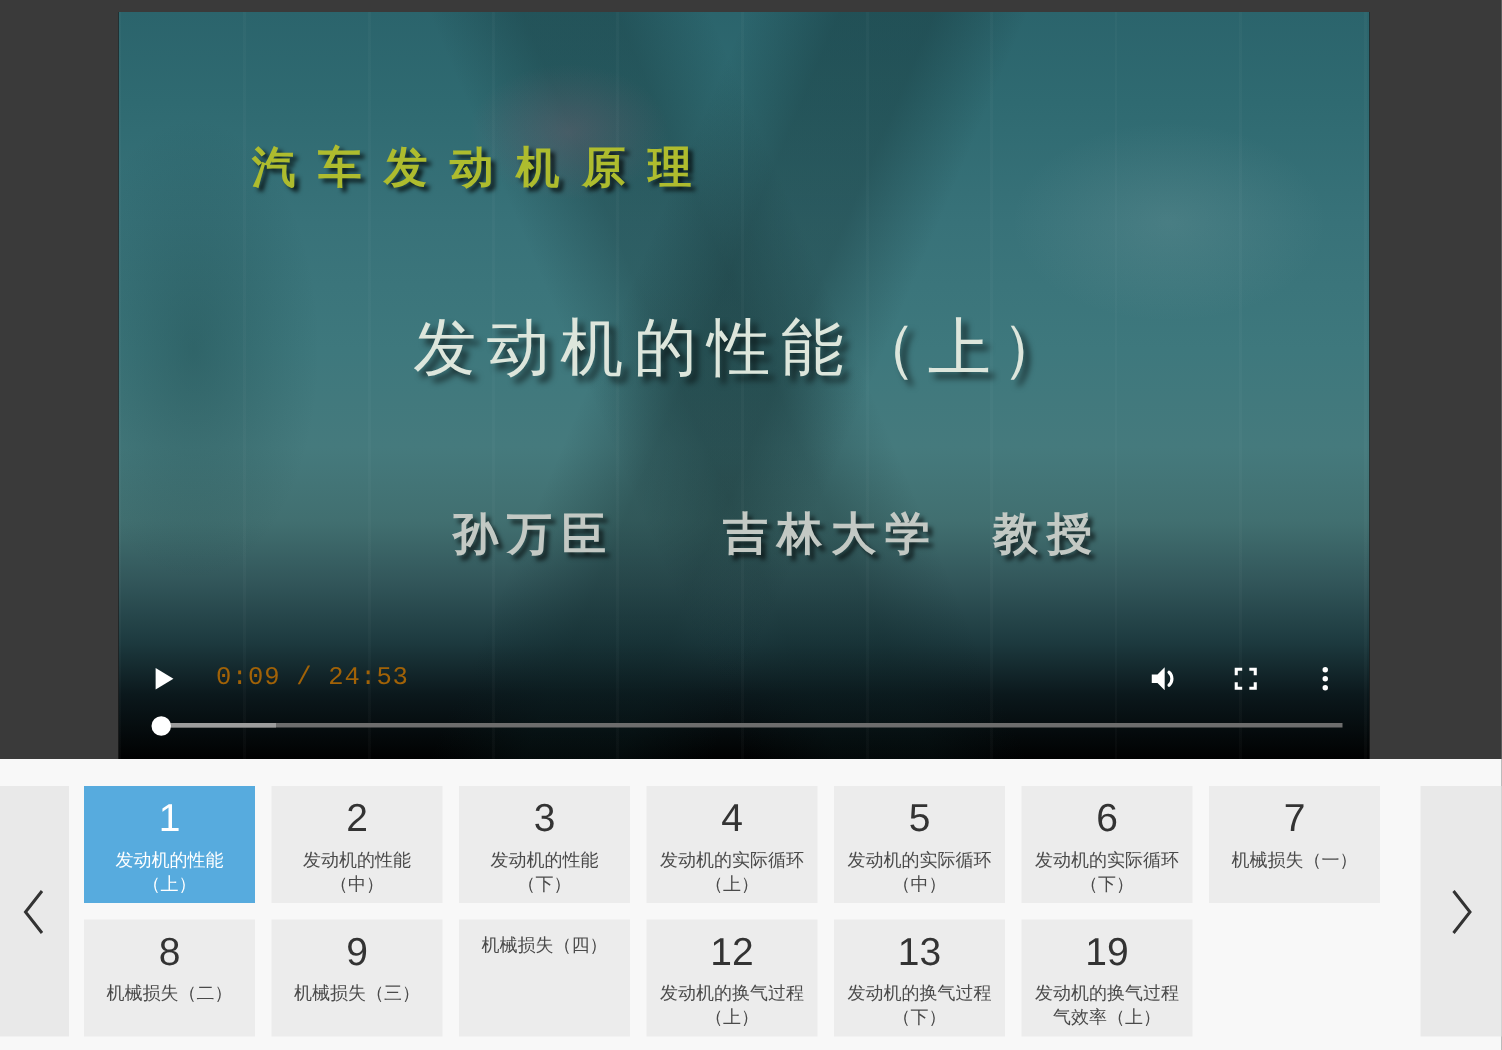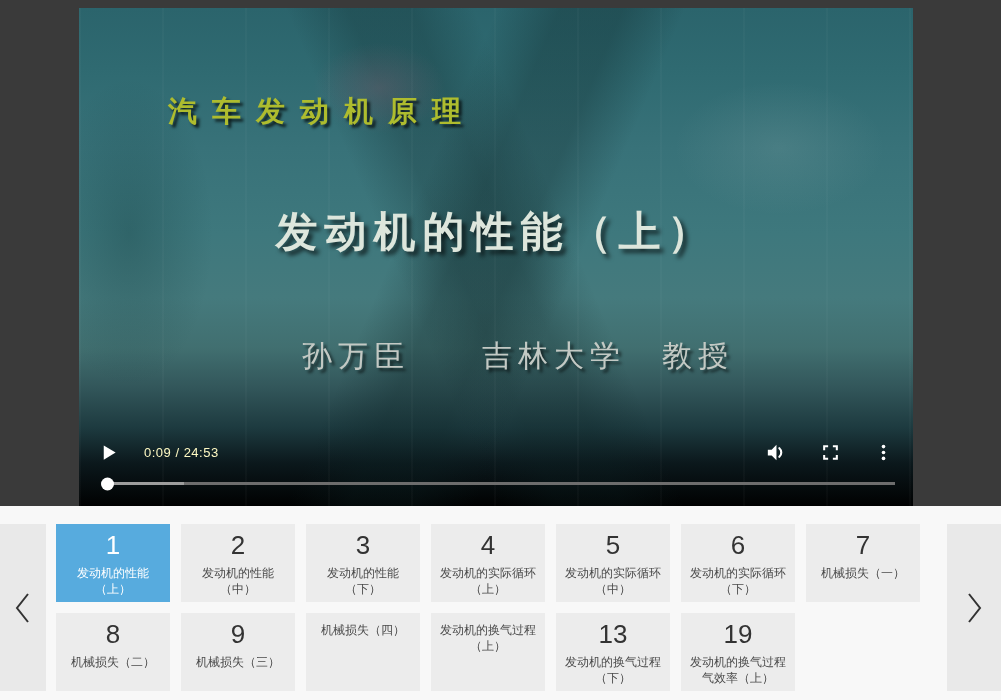--- a/index.html
+++ b/index.html
@@ -36,47 +36,47 @@
   .vt-series {
     position: absolute; left: 89px; top: 84px;
     font-size: 29px; font-weight: 700; letter-spacing: 15px;
     color: var(--accent-text-yellow, #aebc2e);
     text-shadow: 3px 3px 3px rgba(0,0,0,0.75);
     white-space: nowrap;
   }
   .vt-episode {
     position: absolute; left: 0; right: 0; top: 196px;
     text-align: center;
-    font-size: 42px; font-weight: 700; letter-spacing: 7px;
+    font-size: 42px; font-weight: 400; letter-spacing: 7px;
     color: #dde6dc;
     text-shadow: 4px 4px 4px rgba(0,0,0,0.65);
     white-space: nowrap;
   }
   .vt-presenter {
     position: absolute; left: 0; right: 0; top: 328px;
     text-align: center;
-    font-size: 30px; font-weight: 400; letter-spacing: 6px;
+    font-size: 30px; font-weight: 700; letter-spacing: 6px;
     color: #c3c9c4;
     text-shadow: 3px 3px 3px rgba(0,0,0,0.6);
     white-space: nowrap;
     padding-left: 44px;
   }
 
   
   .controls-row {
     position: absolute; left: 20px; right: 20px; bottom: 44px;
     height: 24px; display: flex; align-items: center;
   }
   .ctrl-btn {
     background: none; border: none; padding: 0; margin: 0;
     display: flex; align-items: center; justify-content: center;
     cursor: pointer;
   }
   .time-display {
-    color: #fef9c3; font-size: 13px; margin-left: 26px; letter-spacing: 0.5px;
+    color: #a16207; font-size: 17px; margin-left: 26px; letter-spacing: 0.5px; font-family: Liberation Mono, monospace;
   }
   .ctrl-spacer { flex: 1; }
   .right-ctrl { margin-left: 34px; }
 
   .progress-track {
     position: absolute; left: 26px; right: 18px; bottom: 23px;
     height: 3px; background: #6d6d6d; cursor: pointer;
   }
   .progress-buffered {
     position: absolute; left: 0; top: 0; bottom: 0;
@@ -251,20 +251,21 @@
         <div class="card-num">9</div>
         <div class="card-title">机械损失（三）</div>
       </div>
 
       <div class="card">
         <div class="card-title">机械损失（四）</div>
       </div>
 
 
       <div class="card">
+        <div class="card-num">12</div>
         <div class="card-title">发动机的换气过程
 （上）</div>
       </div>
 
       <div class="card">
         <div class="card-num">13</div>
         <div class="card-title">发动机的换气过程
 （下）</div>
       </div>
 

